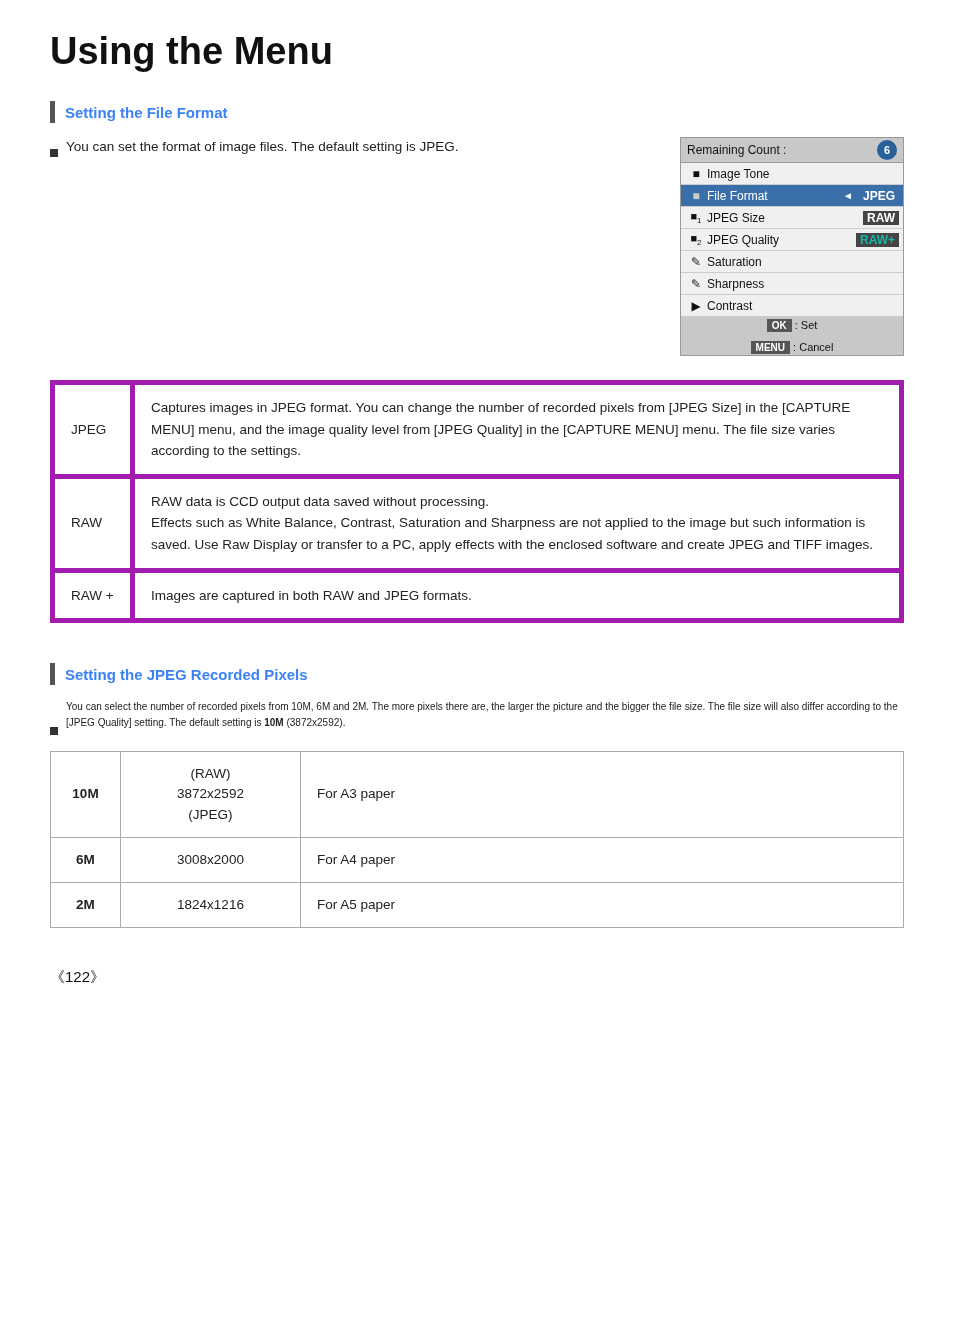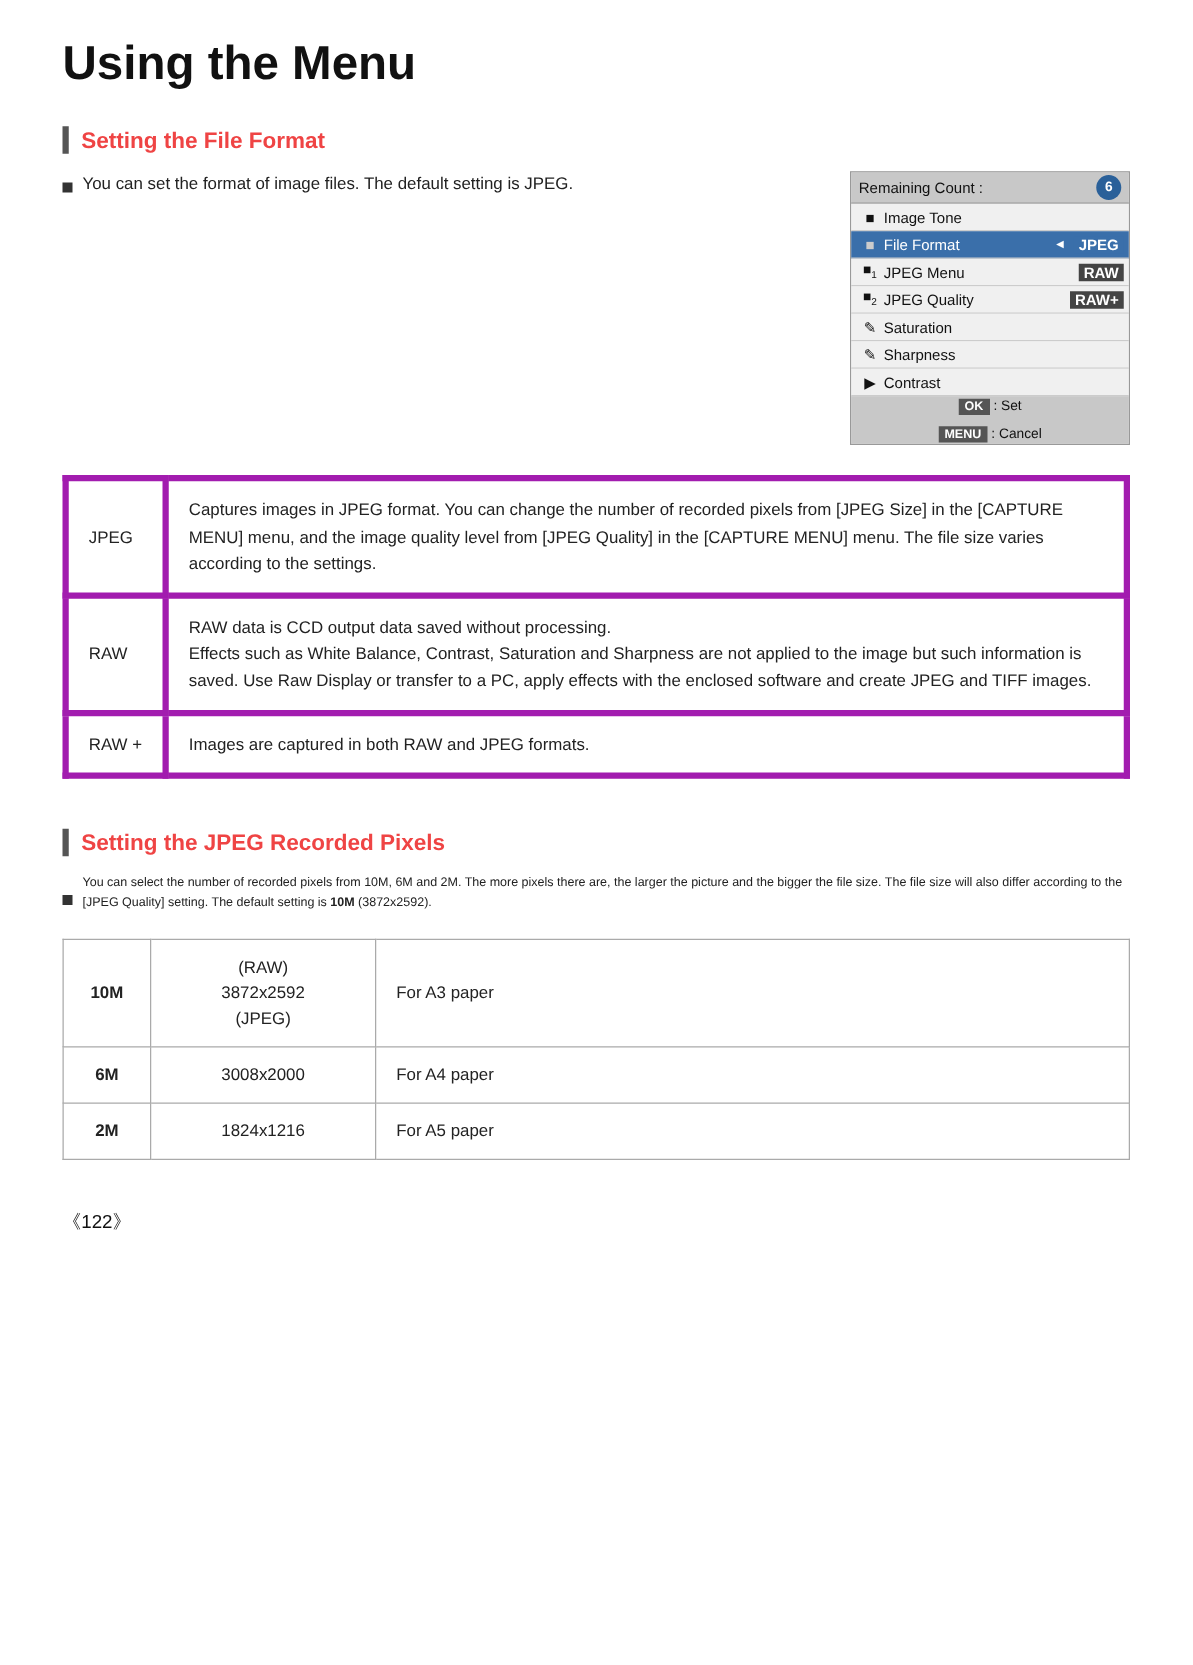--- a/index.html
+++ b/index.html
@@ -26,38 +26,38 @@
       margin-bottom: 14px;
     }
     .section-bar {
       width: 5px;
       height: 22px;
       background: #555;
       margin-right: 10px;
       flex-shrink: 0;
     }
     .section-title {
-      font-size: 18px;
-      font-weight: bold;
-      color: #ef4444;
+      font-size: 15px;
+      font-weight: bold;
+      color: #3b82f6;
     }
 
     .section-top {
       display: flex;
       gap: 30px;
       margin-bottom: 24px;
     }
     .section-text {
       flex: 1;
     }
     .bullet-item {
       display: flex;
       gap: 8px;
       margin-bottom: 10px;
-      align-items: center;
+      align-items: flex-end;
       font-size: 13.5px;
       line-height: 1.5;
     }
     .bullet-square {
       width: 8px;
       height: 8px;
       background: #333;
       flex-shrink: 0;
       margin-top: 5px;
     }
@@ -136,21 +136,21 @@
       color: #fff;
       padding: 0 4px;
     }
     .cam-value.raw {
       background: #444;
       color: #fff;
       padding: 0 4px;
     }
     .cam-value.rawplus {
       background: #444;
-      color: #ffffff;
+      color: #14b8a6;
       padding: 0 4px;
     }
     .camera-menu-footer {
       background: #c8c8c8;
       display: flex;
       justify-content: flex-end;
       padding: 2px 8px;
       font-size: 11px;
       gap: 10px;
       align-items: center;
@@ -251,21 +251,21 @@
 
     <div class="camera-menu-row selected">
       <div class="cam-icon" style="color:#ccc;">■</div>
       <span class="cam-label">File Format</span>
       <span class="cam-arrow">◄</span>
       <span class="cam-value highlighted">JPEG</span>
     </div>
 
     <div class="camera-menu-row">
       <div class="cam-icon" style="font-size:11px;">■<sub style="font-size:8px;">1</sub></div>
-      <span class="cam-label">JPEG Menu</span>
+      <span class="cam-label">JPEG Size</span>
       <span class="cam-value raw">RAW</span>
     </div>
 
     <div class="camera-menu-row">
       <div class="cam-icon" style="font-size:11px;">■<sub style="font-size:8px;">2</sub></div>
       <span class="cam-label">JPEG Quality</span>
       <span class="cam-value rawplus">RAW+</span>
     </div>
 
     <div class="camera-menu-row">

